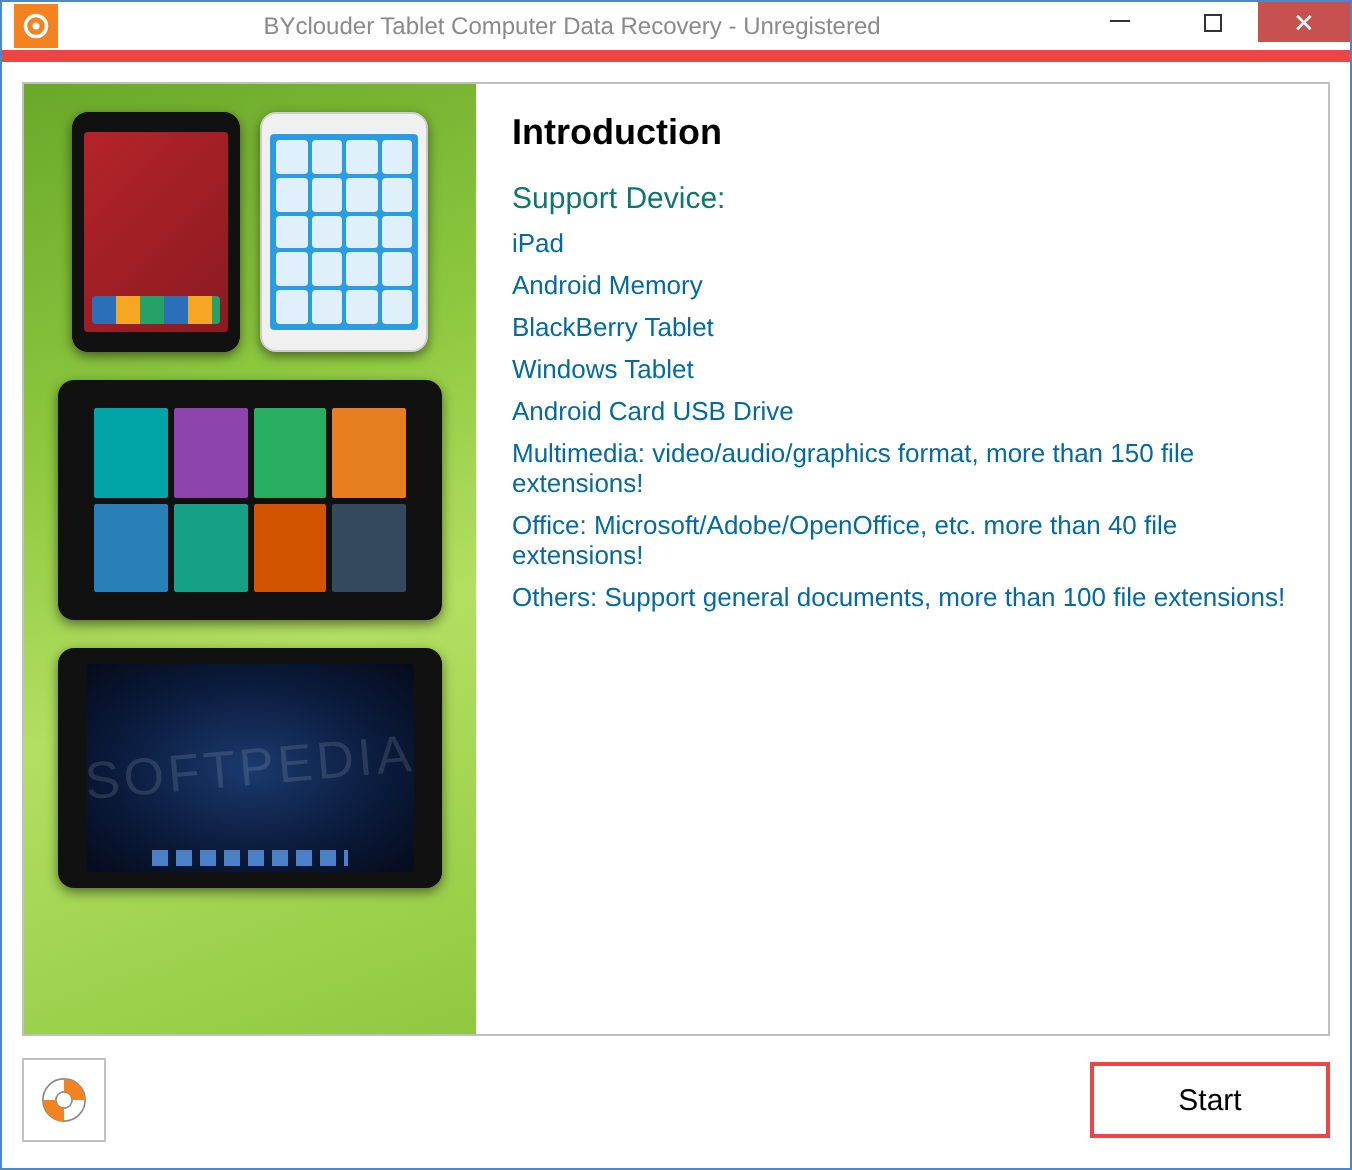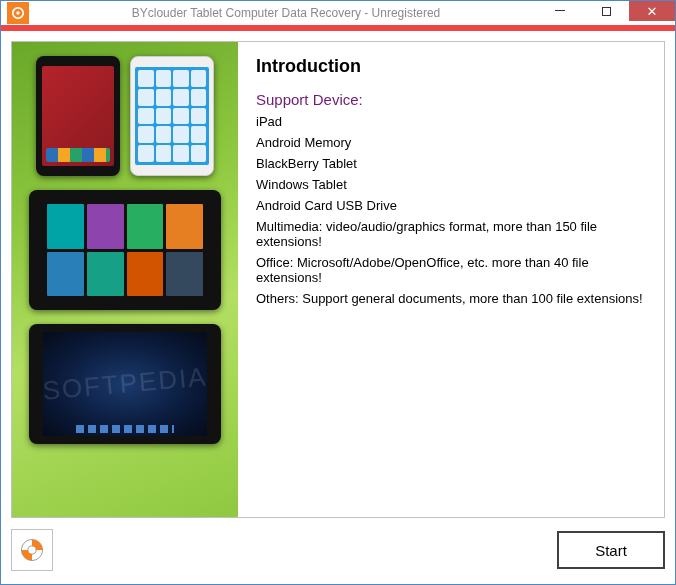--- a/index.html
+++ b/index.html
@@ -178,27 +178,27 @@
 }
 .right-panel h2 {
   font-size: 18px;
   font-weight: bold;
   margin-bottom: 14px;
   color: #000;
 }
 .right-panel h3 {
   font-size: 15px;
   font-weight: normal;
-  color: #701a75;
+  color: #0f766e;
   margin-bottom: 6px;
   margin-top: 4px;
 }
 .right-panel .item {
   font-size: 13px;
-  color: #000000;
+  color: #0369a1;
   margin-bottom: 6px;
 }
 .bottom-bar {
   height: 48px;
   display: flex;
   align-items: center;
   justify-content: space-between;
   margin-top: 8px;
 }
 .help-btn {
@@ -206,23 +206,23 @@
   height: 42px;
   border: 1px solid #c0c0c0;
   background: #fff;
   display: flex;
   align-items: center;
   justify-content: center;
   cursor: pointer;
 }
 .help-btn svg { width: 26px; height: 26px; }
 .start-btn {
-  width: 108px;
+  width: 120px;
   height: 38px;
-  border: 2px solid #404040;
+  border: 2px solid #ef4444;
   background: #fff;
   color: #000;
   font-size: 15px;
   font-family: inherit;
   cursor: pointer;
 }
 </style>
 </head>
 <body>
 

